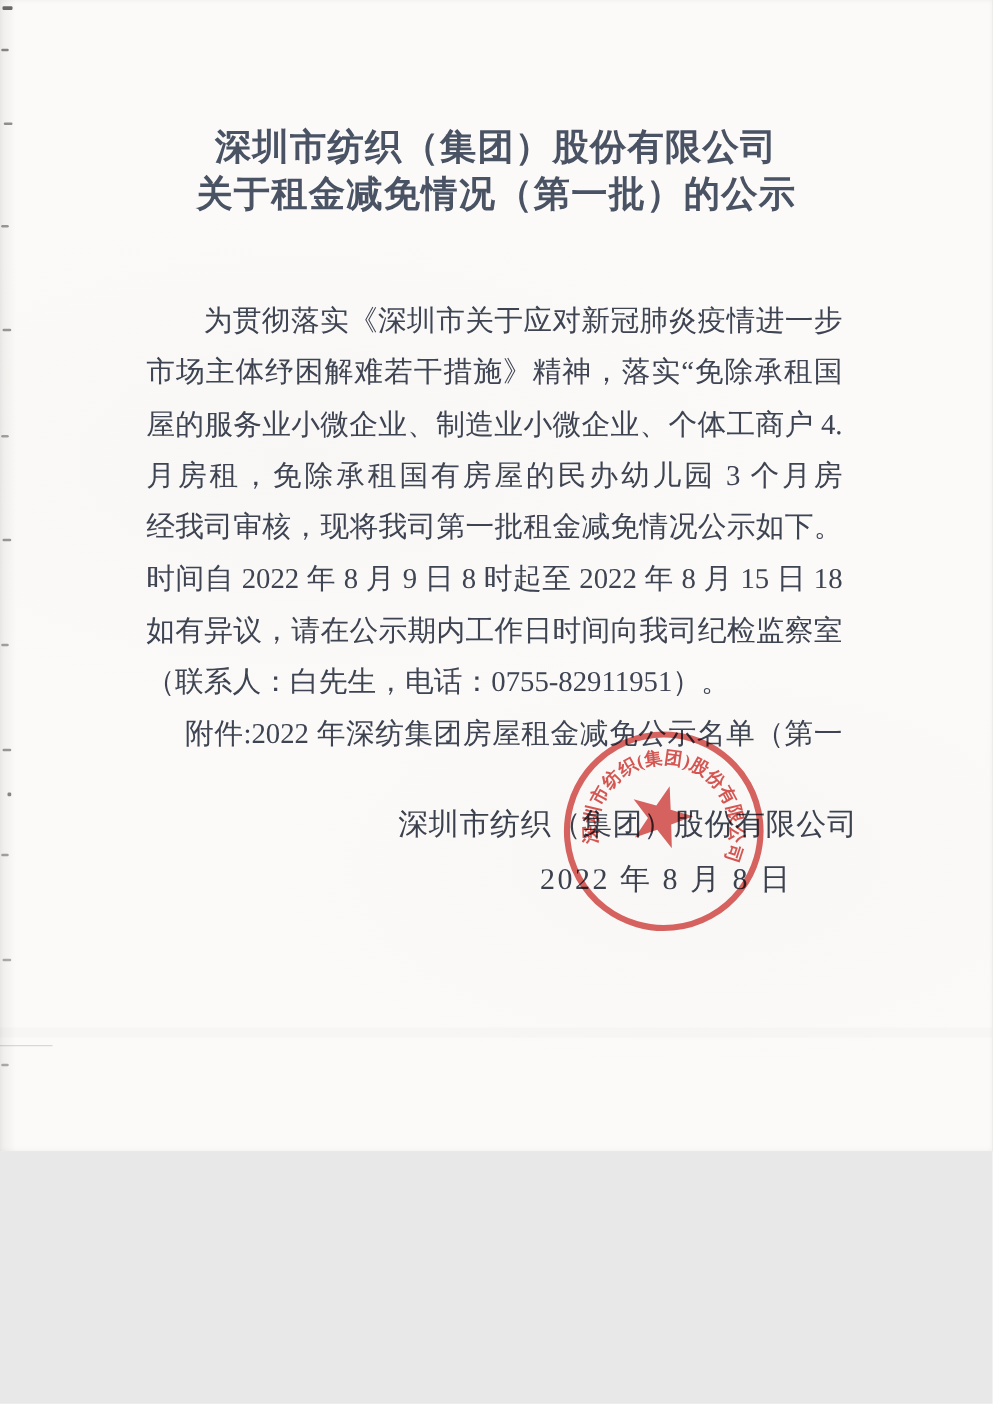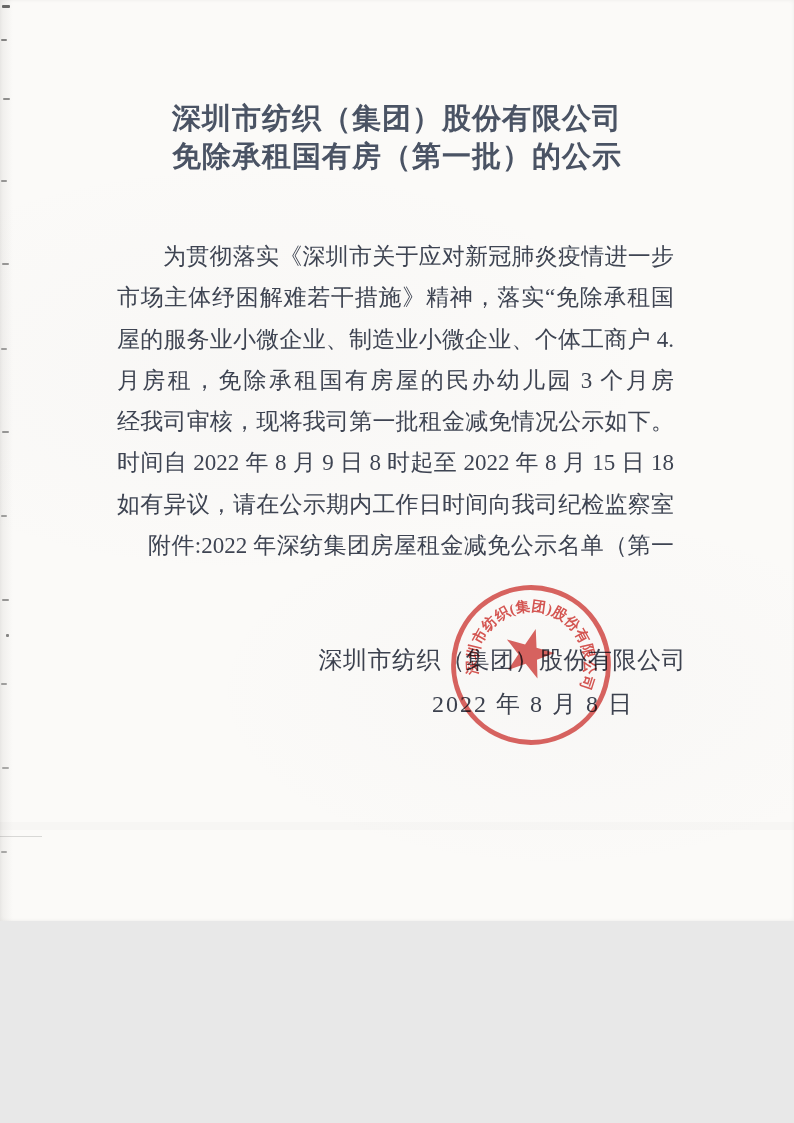--- a/index.html
+++ b/index.html
@@ -96,31 +96,32 @@
   <span class="scan-mark" style="top:634px;left:6px;width:3px;height:3px;opacity:.6;"></span>
   <span class="scan-mark" style="top:683px;left:1px;width:6px;height:2px;opacity:.45;"></span>
   <span class="scan-mark" style="top:767px;left:2px;width:7px;height:2px;opacity:.4;"></span>
   <span class="scan-mark" style="top:851px;left:1px;width:6px;height:2px;opacity:.4;"></span>
   <span class="scan-mark" style="top:935px;left:2px;width:6px;height:2px;opacity:.4;"></span>
   <span class="scan-mark" style="top:1019px;left:1px;width:6px;height:2px;opacity:.35;"></span>
   <span class="scan-mark" style="top:1100px;left:2px;width:6px;height:2px;opacity:.35;"></span>
 
   <header class="title">
     <div>深圳市纺织（集团）股份有限公司</div>
-    <div>免除承租国有房（第一批）的公示</div>
+    <div>关于租金减免情况（第一批）的公示</div>
   </header>
 
   <main class="body-block">
     <p class="bline just indent2">为贯彻落实《深圳市关于应对新冠肺炎疫情进一步帮助</p>
     <p class="bline just">市场主体纾困解难若干措施》精神，落实“免除承租国有房</p>
     <p class="bline just">屋的服务业小微企业、制造业小微企业、个体工商户 4.5 个</p>
     <p class="bline just">月房租，免除承租国有房屋的民办幼儿园 3 个月房租”政策，</p>
     <p class="bline just">经我司审核，现将我司第一批租金减免情况公示如下。公示</p>
     <p class="bline just">时间自 2022 年 8 月 9 日 8 时起至 2022 年 8 月 15 日 18 时止。</p>
     <p class="bline just">如有异议，请在公示期内工作日时间向我司纪检监察室反映</p>
+    <p class="bline natural">（联系人：白先生，电话：0755-82911951）。</p>
     <p class="bline just attach">附件:2022 年深纺集团房屋租金减免公示名单（第一批）</p>
   </main>
 
   <div class="sig-company">深圳市纺织（集团）股份有限公司</div>
   <div class="sig-date">2022 年 8 月 8 日</div>
 
   <div class="seal">
     <svg viewBox="0 0 200 200" width="180" height="180" xmlns="http://www.w3.org/2000/svg">
       <g transform="rotate(16 100 100)">
         <circle cx="100" cy="100" r="86" fill="none" stroke="#d4403c" stroke-width="5.5" stroke-opacity="0.92"></circle>

